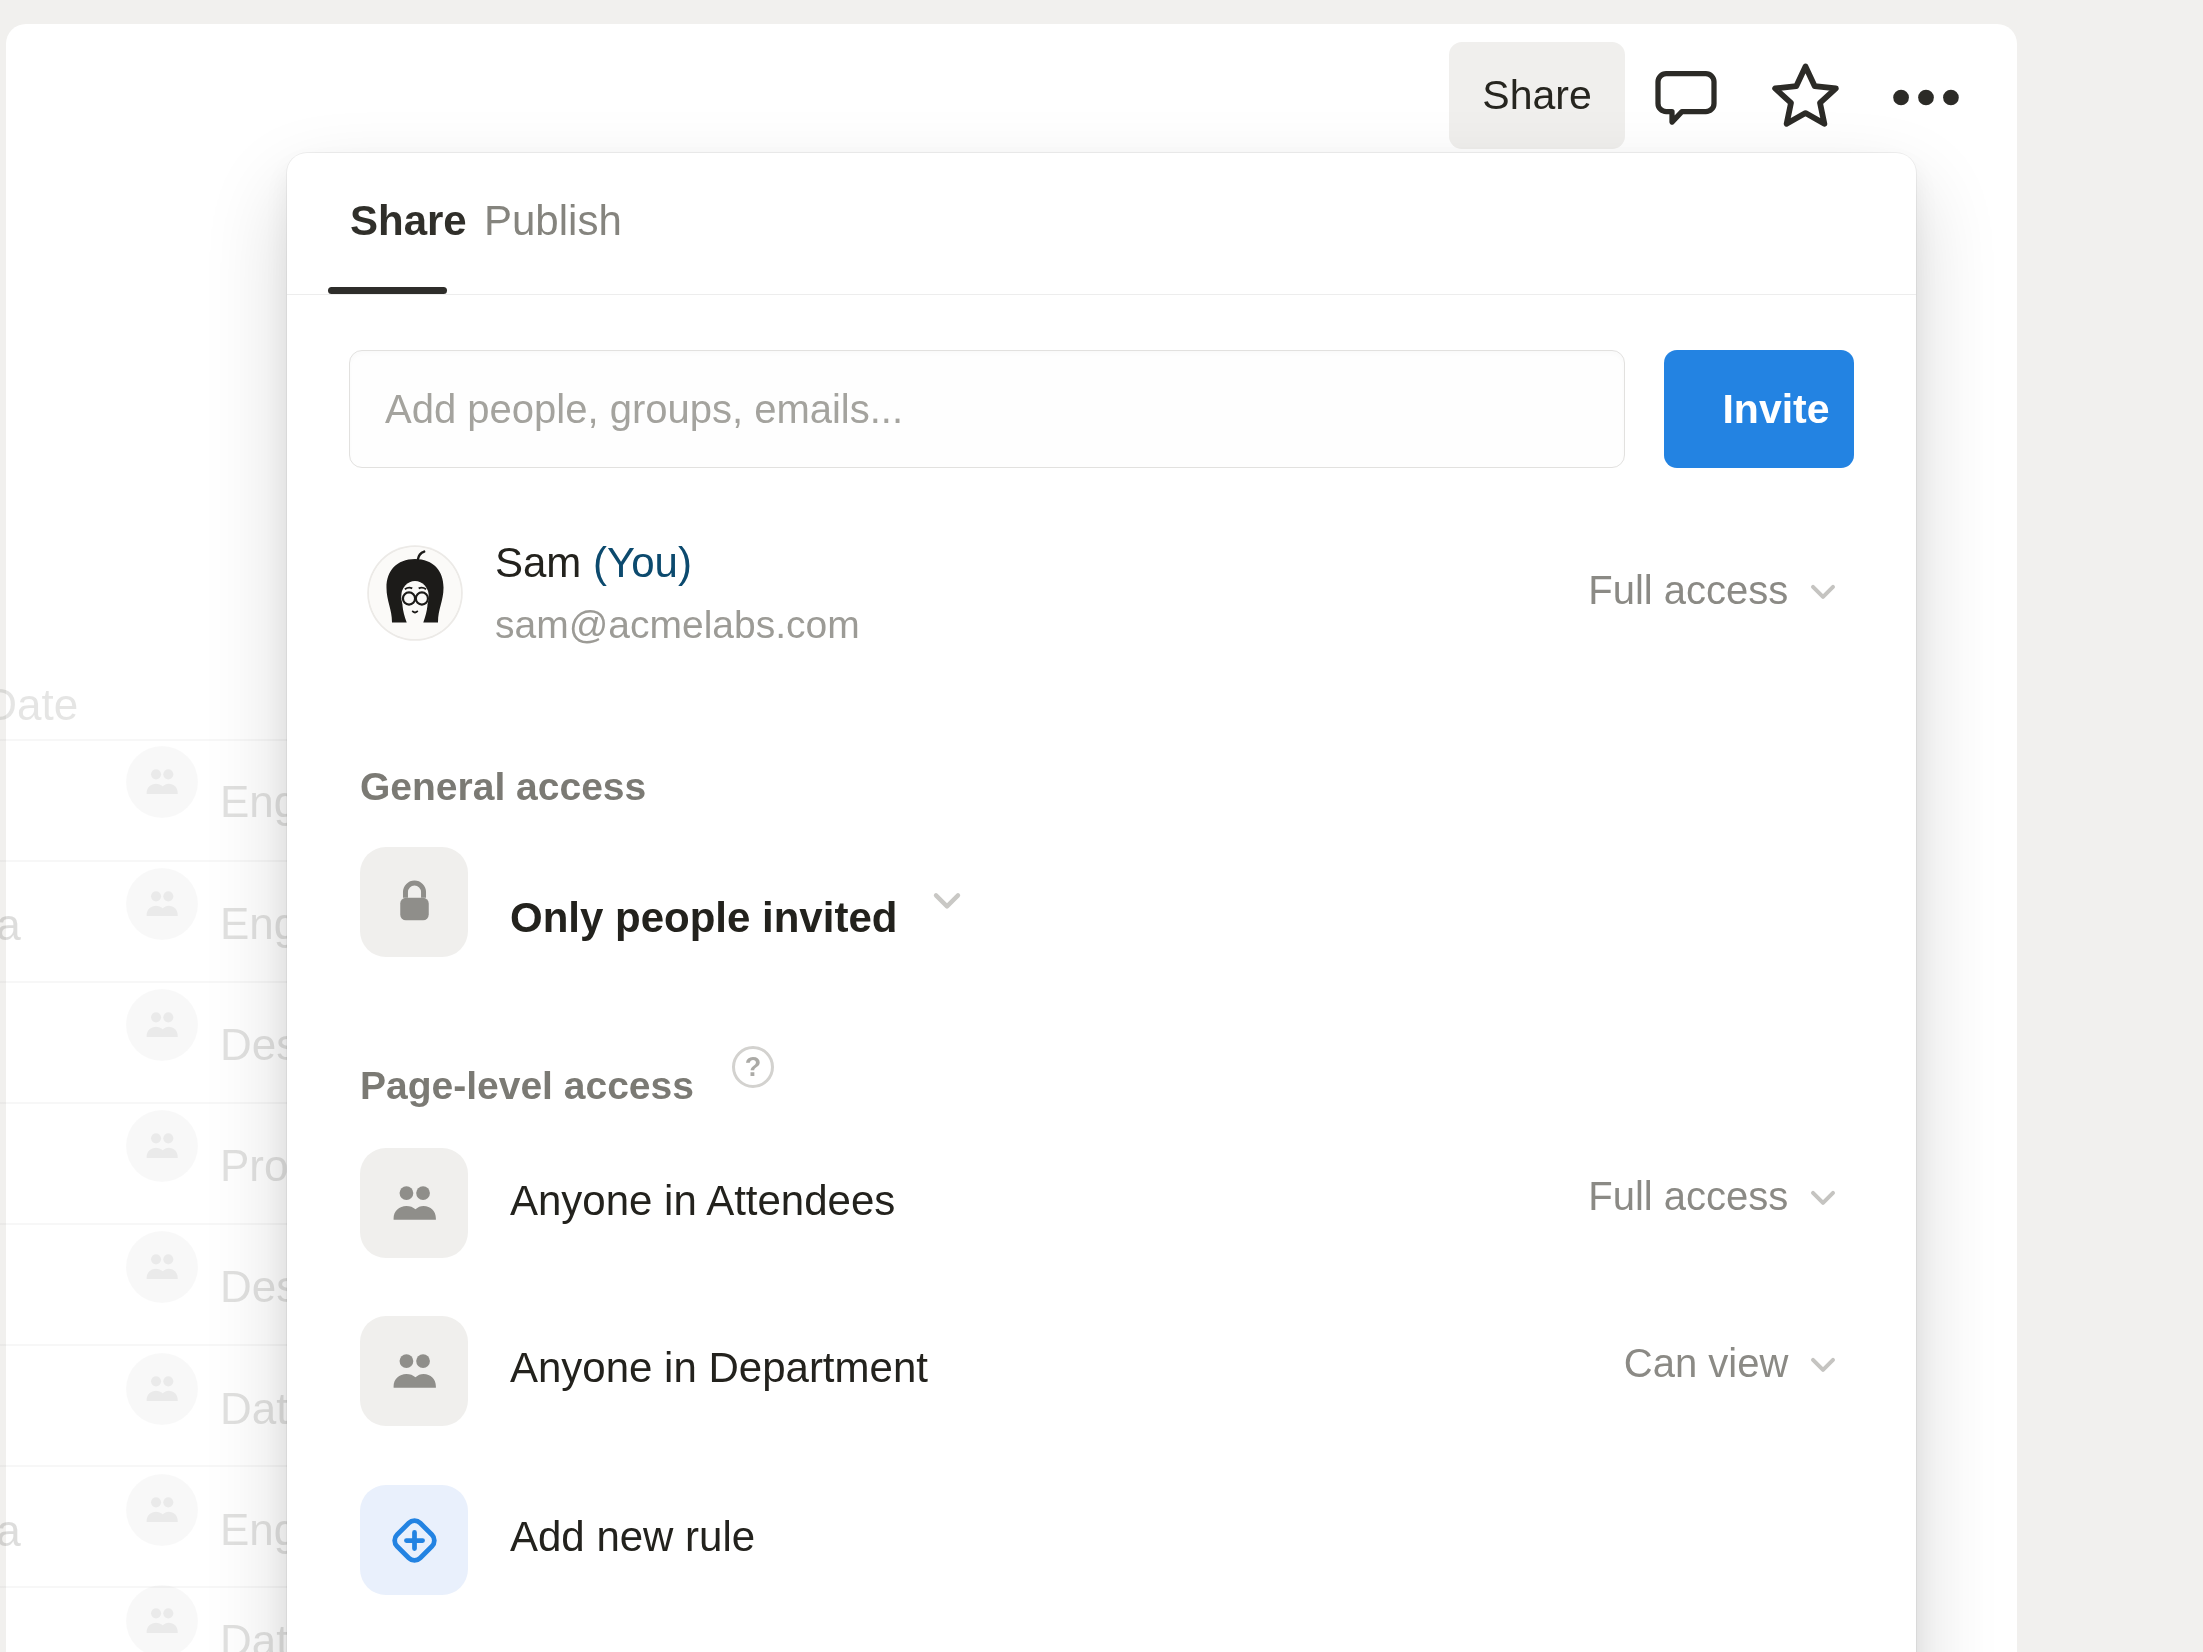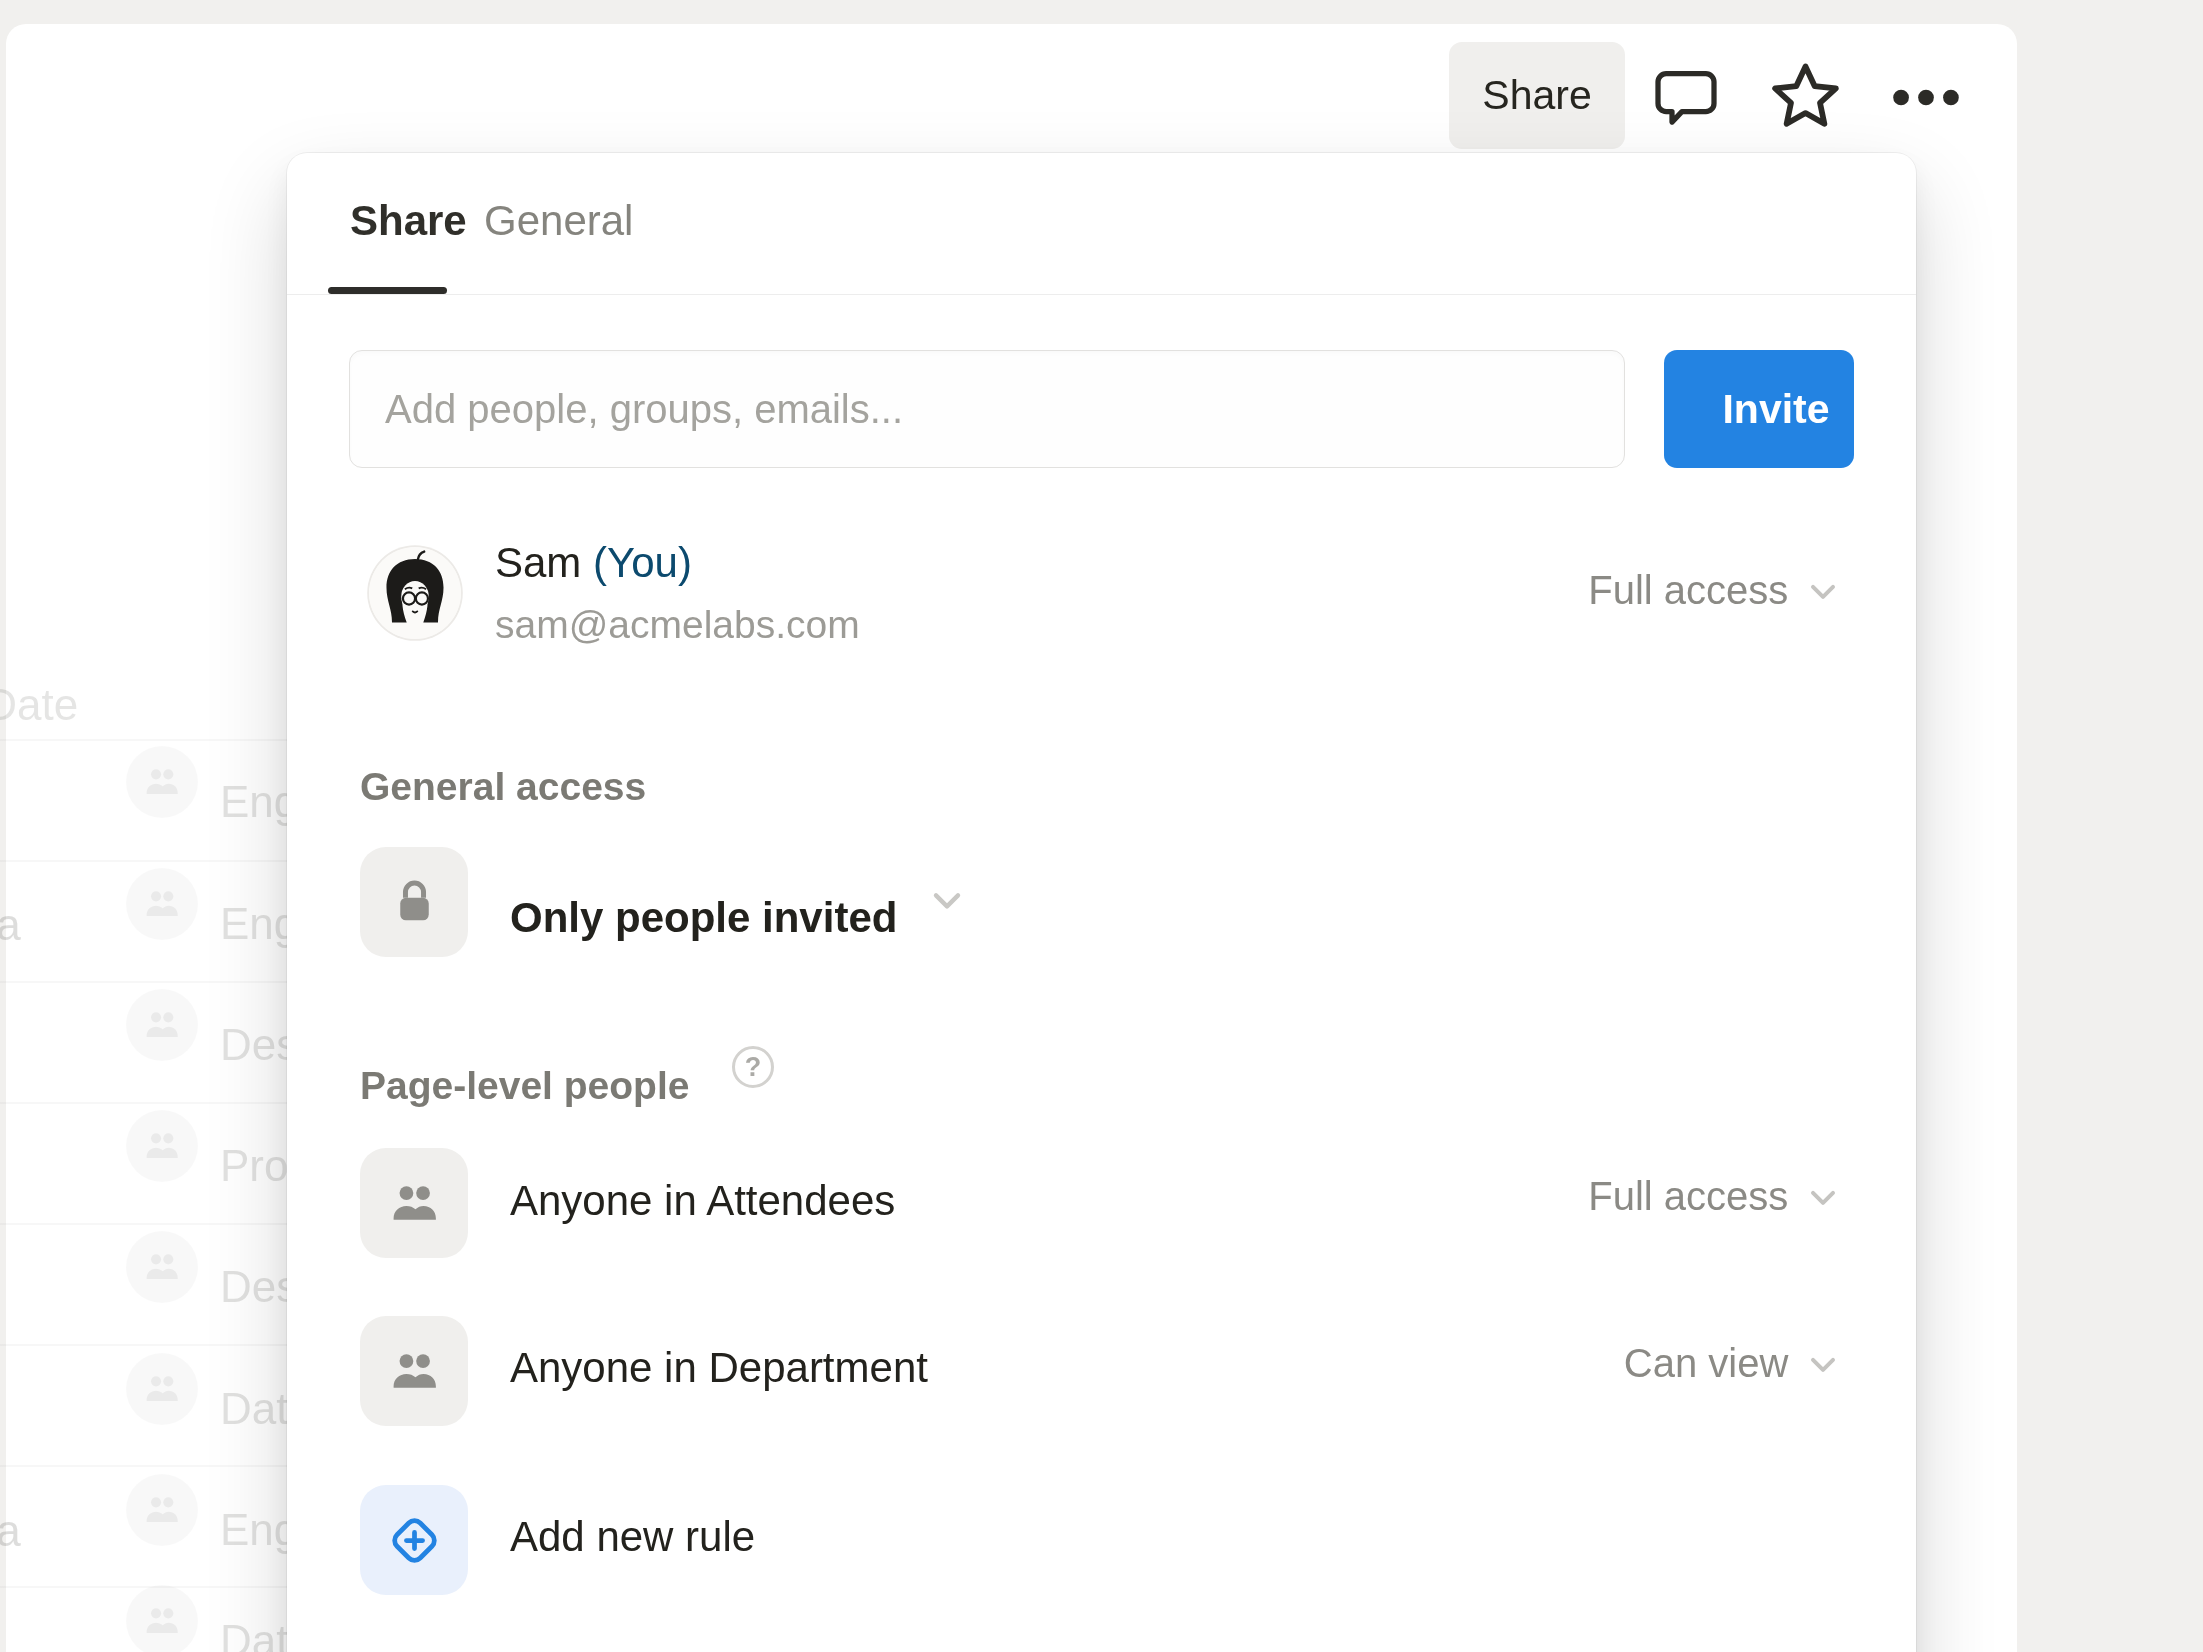--- a/index.html
+++ b/index.html
@@ -239,21 +239,21 @@
     <circle cx="12" cy="20" r="8.5" fill="#2c2b27"></circle>
     <circle cx="39" cy="20" r="8.5" fill="#2c2b27"></circle>
     <circle cx="66" cy="20" r="8.5" fill="#2c2b27"></circle>
   </svg>
 </div>
 
 <div class="dialog">
 
   <div class="tabs">
     <div class="tab tab-share">Share</div>
-    <div class="tab tab-publish">General</div>
+    <div class="tab tab-publish">Publish</div>
     <div class="tab-underline"></div>
   </div>
 
   <input class="invite-input" type="text" placeholder="Add people, groups, emails..." style="">
   <button class="invite-btn">
     <span>Invite</span>
   </button>
 
   <div class="avatar">
     <svg viewBox="0 0 100 100">
@@ -285,21 +285,21 @@
     <svg viewBox="0 0 24 24">
       <path d="M8.2 10V7.6a3.8 3.8 0 0 1 7.6 0V10" fill="none" stroke="#8f8e8a" stroke-width="2.1"></path>
       <rect x="6" y="10" width="12" height="9.5" rx="2.4" fill="#8f8e8a"></rect>
     </svg>
   </div>
   <div class="row-label lbl-lock clickrow">Only people invited</div>
   <svg class="lock-chevron" viewBox="0 0 24 24" fill="none" stroke="#c9c8c5" stroke-width="2.4" stroke-linecap="round" stroke-linejoin="round">
       <path d="M6 9.5l6 6 6-6"></path>
     </svg>
 
-  <div class="section-heading h-page">Page-level people</div>
+  <div class="section-heading h-page">Page-level access</div>
   <div class="help-circle">?</div>
 
   <div class="tile tile-rule0">
     <svg viewBox="0 0 24 24" fill="#8f8e8a">
       <circle cx="8.6" cy="7.6" r="2.9"></circle>
       <circle cx="15.6" cy="7.6" r="2.9"></circle>
       <path d="M3.2 18.2c0-3.1 2.4-5.2 5.4-5.2 1.5 0 2.8.5 3.8 1.4 1-.9 2.1-1.4 3.4-1.4 3 0 5.2 2.1 5.2 5.2v.6H3.2z"></path>
     </svg>
   </div>
   <div class="row-label lbl-rule0">Anyone in Attendees</div>

